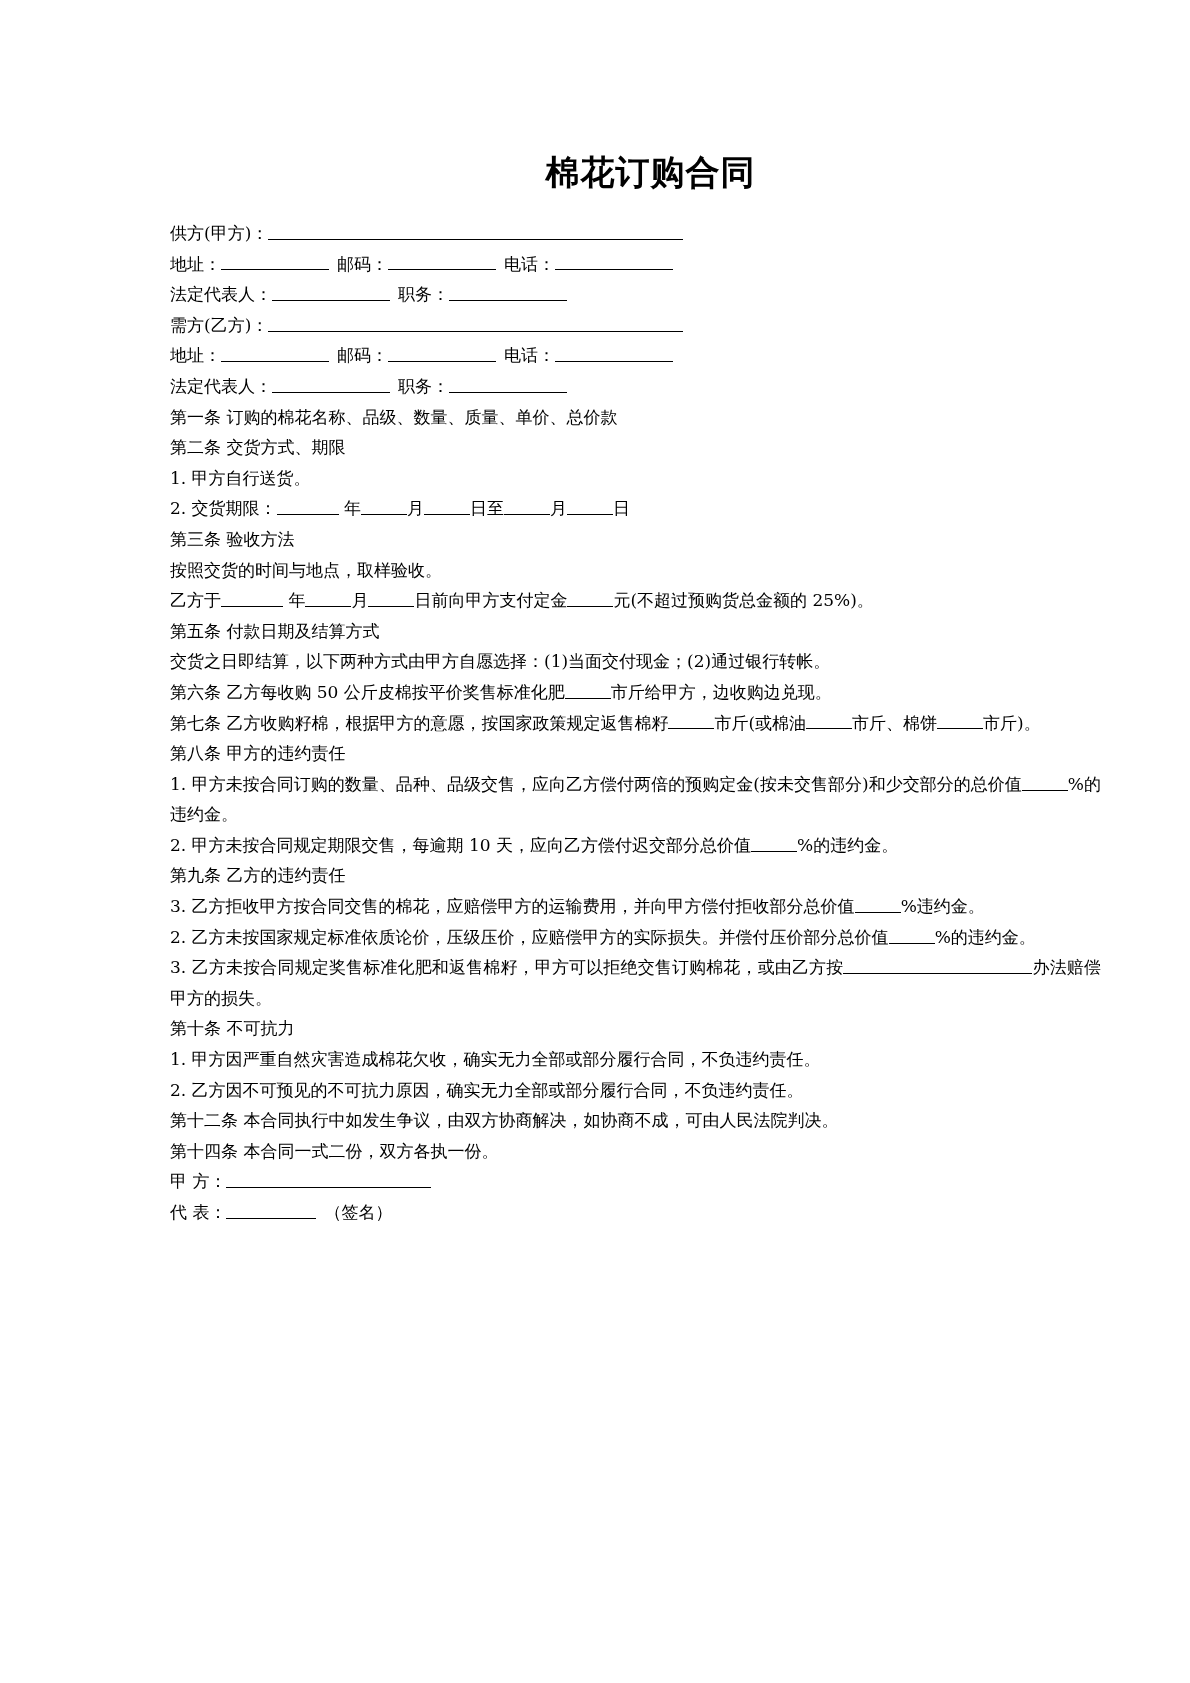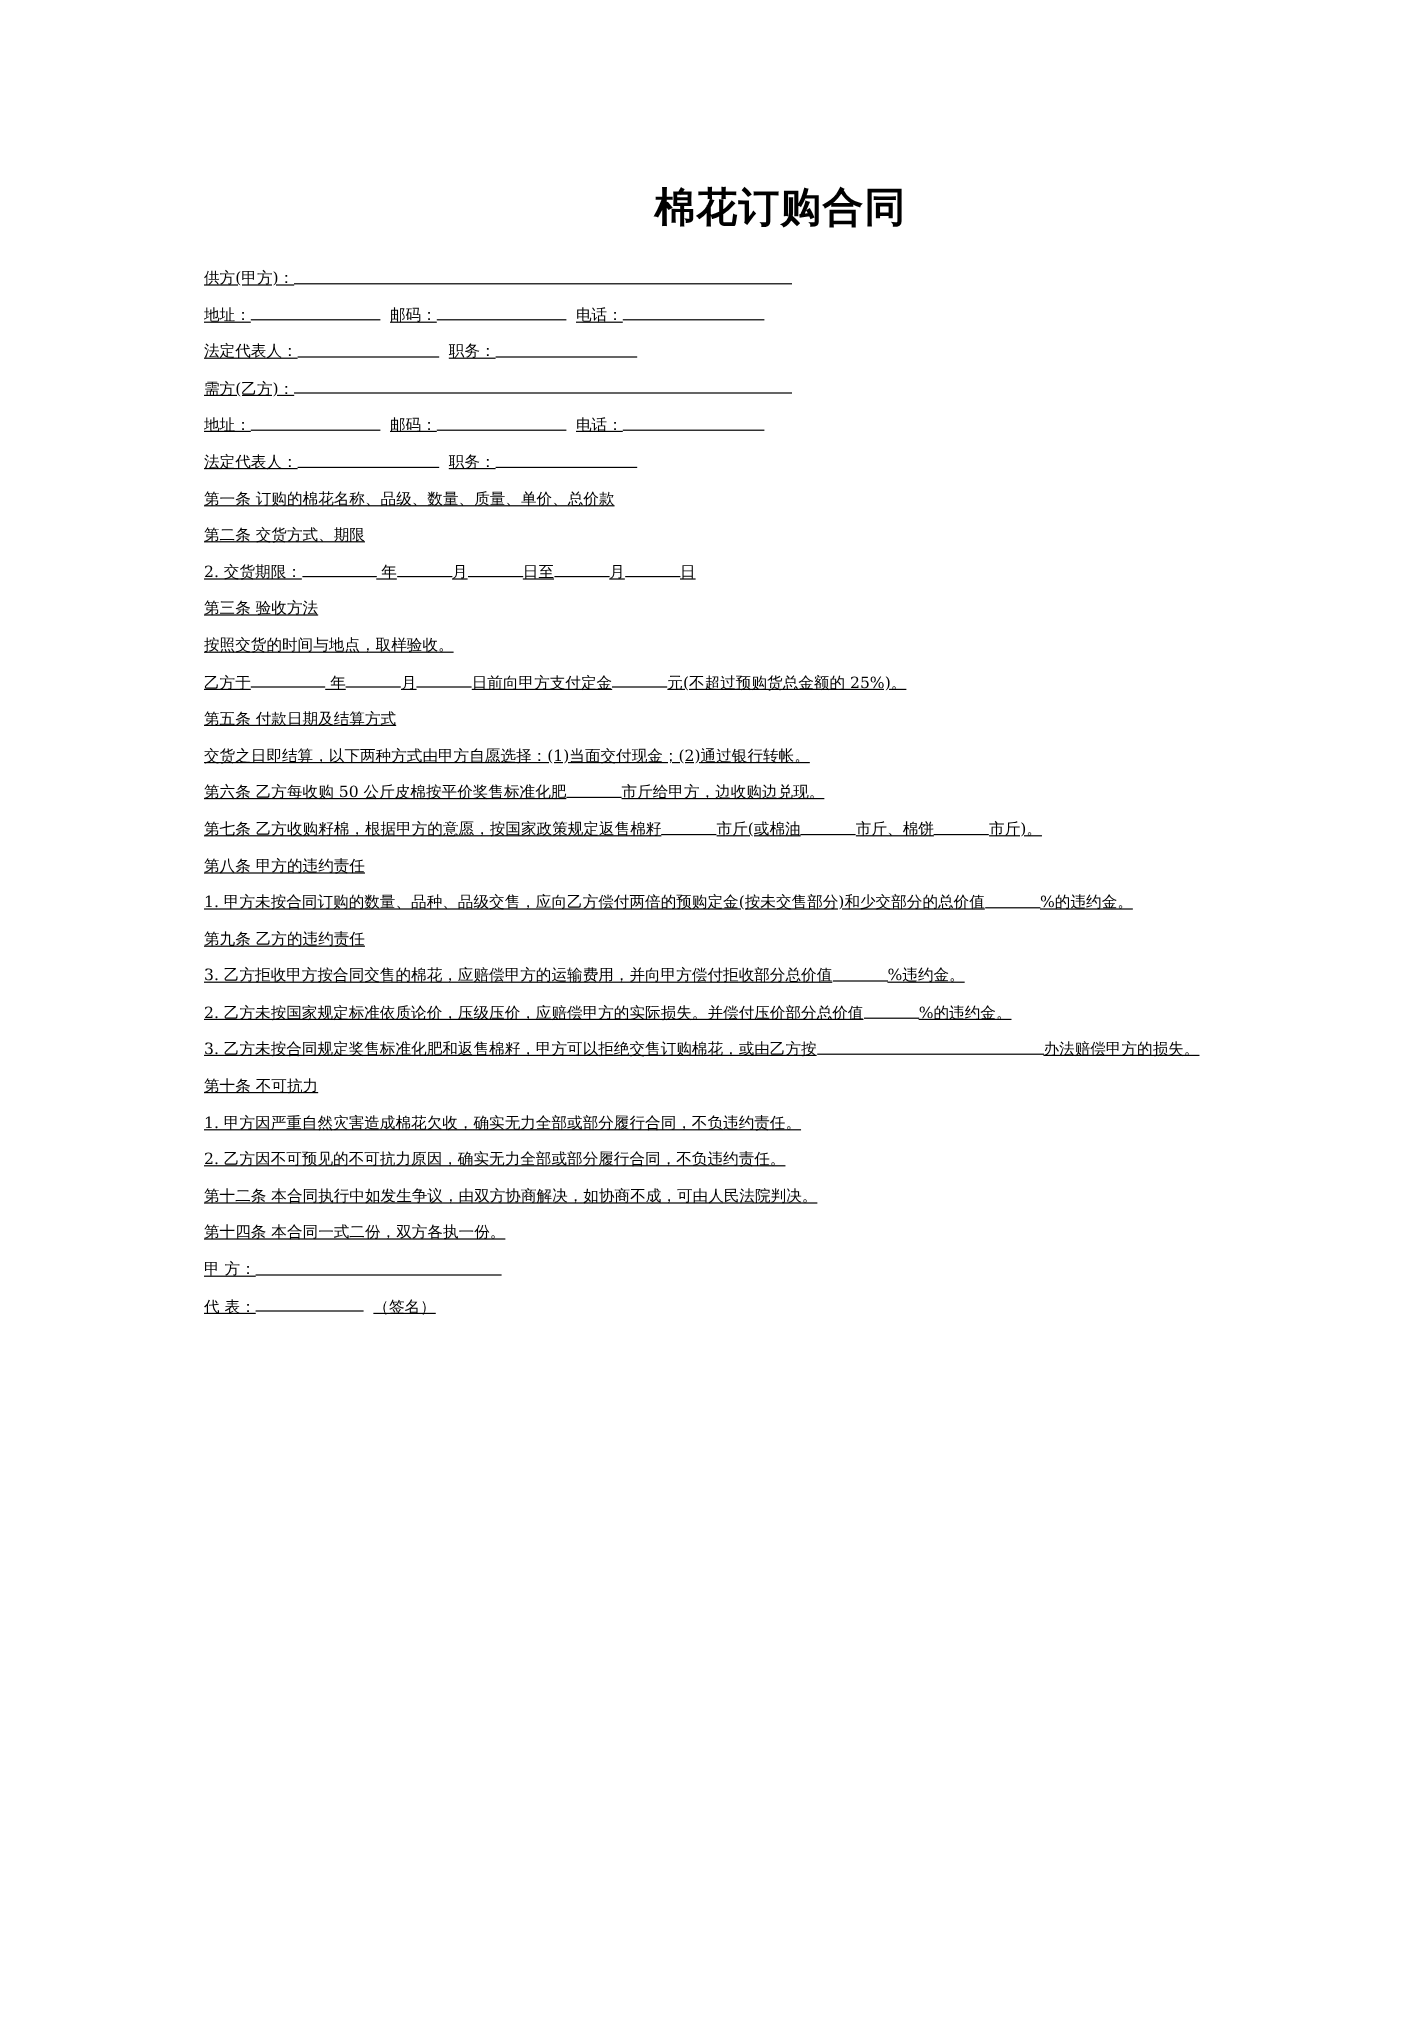--- a/index.html
+++ b/index.html
@@ -25,25 +25,24 @@
   .doc-title {
     text-align: center;
     font-size: 34px;
     font-weight: bold;
     font-family: "DejaVu Sans", "Liberation Sans", sans-serif;
     letter-spacing: 1px;
     margin: 0 0 22px 0;
     padding-left: 30px;
   }
   .body-block {
-    font-size: 13px;
+    font-size: 17px;
     line-height: 30.6px;
     text-align: justify;
     text-justify: inter-ideograph;
-    text-decoration: underline;
   }
   .line {
     white-space: normal;
   }
   .line.nowrap {
     white-space: nowrap;
   }
   
   .u {
     display: inline-block;
@@ -83,36 +82,38 @@
     <div class="line nowrap"><span>需方(乙方)：</span><span class="u u-huge"></span></div>
 
     <div class="line nowrap"><span>地址：</span><span class="u u-m"></span><span class="gap-sm"></span><span>邮码：</span><span class="u u-m"></span><span class="gap-sm"></span><span>电话：</span><span class="u u-l"></span></div>
 
     <div class="line nowrap"><span>法定代表人：</span><span class="u u-l"></span><span class="gap-sm"></span><span>职务：</span><span class="u u-l"></span></div>
 
 
     <div class="line">第一条  订购的棉花名称、品级、数量、质量、单价、总价款</div>
 
     <div class="line">第二条  交货方式、期限</div>
+    <div class="line">1. 甲方自行送货。</div>
     <div class="line nowrap"><span>2. 交货期限：</span><span class="u u-s"></span><span>  年</span><span class="u u-xs"></span><span>月</span><span class="u u-xs"></span><span>日至</span><span class="u u-xs"></span><span>月</span><span class="u u-xs"></span><span>日</span></div>
 
     <div class="line">第三条  验收方法</div>
     <div class="line">按照交货的时间与地点，取样验收。</div>
 
     <div class="line nowrap"><span>乙方于</span><span class="u u-s"></span><span>  年</span><span class="u u-xs"></span><span>月</span><span class="u u-xs"></span><span>日前向甲方支付定金</span><span class="u u-xs"></span><span>元(不超过预购货总金额的 25%)。</span></div>
 
     <div class="line">第五条  付款日期及结算方式</div>
     <div class="line">交货之日即结算，以下两种方式由甲方自愿选择：(1)当面交付现金；(2)通过银行转帐。</div>
 
     <div class="line nowrap"><span>第六条  乙方每收购 50 公斤皮棉按平价奖售标准化肥</span><span class="u u-xs"></span><span>市斤给甲方，边收购边兑现。</span></div>
 
     <div class="line"><span>第七条  乙方收购籽棉，根据甲方的意愿，按国家政策规定返售棉籽</span><span class="u u-xs"></span><span>市斤(或棉油</span><span class="u u-xs"></span><span>市斤、棉饼</span><span class="u u-xs"></span><span>市斤)。</span></div>
 
     <div class="line">第八条  甲方的违约责任</div>
     <div class="line"><span>1. 甲方未按合同订购的数量、品种、品级交售，应向乙方偿付两倍的预购定金(按未交售部分)和少交部分的总价值</span><span class="u u-xs"></span><span>%的违约金。</span></div>
+    <div class="line"><span>2. 甲方未按合同规定期限交售，每逾期 10 天，应向乙方偿付迟交部分总价值</span><span class="u u-xs"></span><span>%的违约金。</span></div>
 
     <div class="line">第九条  乙方的违约责任</div>
     <div class="line"><span>3. 乙方拒收甲方按合同交售的棉花，应赔偿甲方的运输费用，并向甲方偿付拒收部分总价值</span><span class="u u-xs"></span><span>%违约金。</span></div>
     <div class="line"><span>2. 乙方未按国家规定标准依质论价，压级压价，应赔偿甲方的实际损失。并偿付压价部分总价值</span><span class="u u-xs"></span><span>%的违约金。</span></div>
     <div class="line"><span>3. 乙方未按合同规定奖售标准化肥和返售棉籽，甲方可以拒绝交售订购棉花，或由乙方按</span><span class="u u-tail"></span><span class="u u-wrap"></span><span>办法赔偿甲方的损失。</span></div>
 
     <div class="line">第十条  不可抗力</div>
     <div class="line">1. 甲方因严重自然灾害造成棉花欠收，确实无力全部或部分履行合同，不负违约责任。</div>
     <div class="line">2. 乙方因不可预见的不可抗力原因，确实无力全部或部分履行合同，不负违约责任。</div>
 

